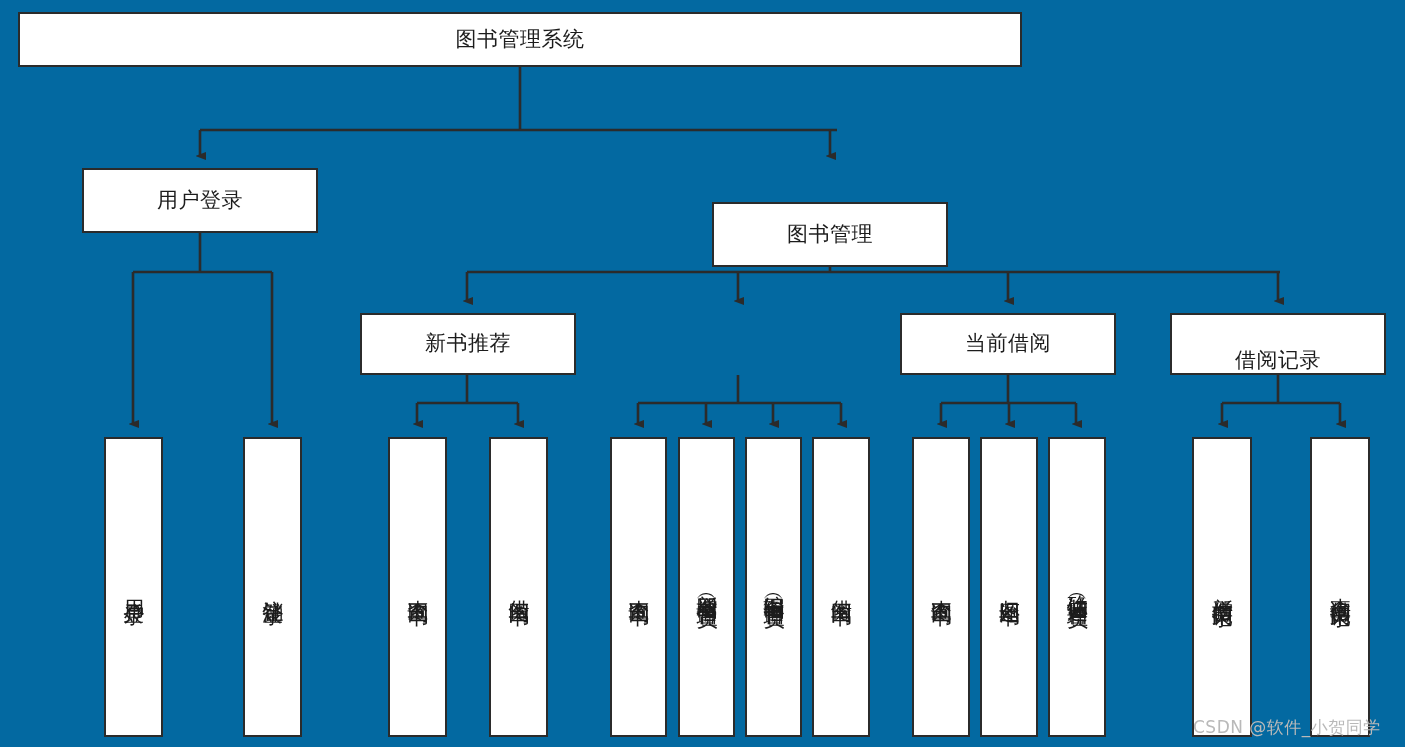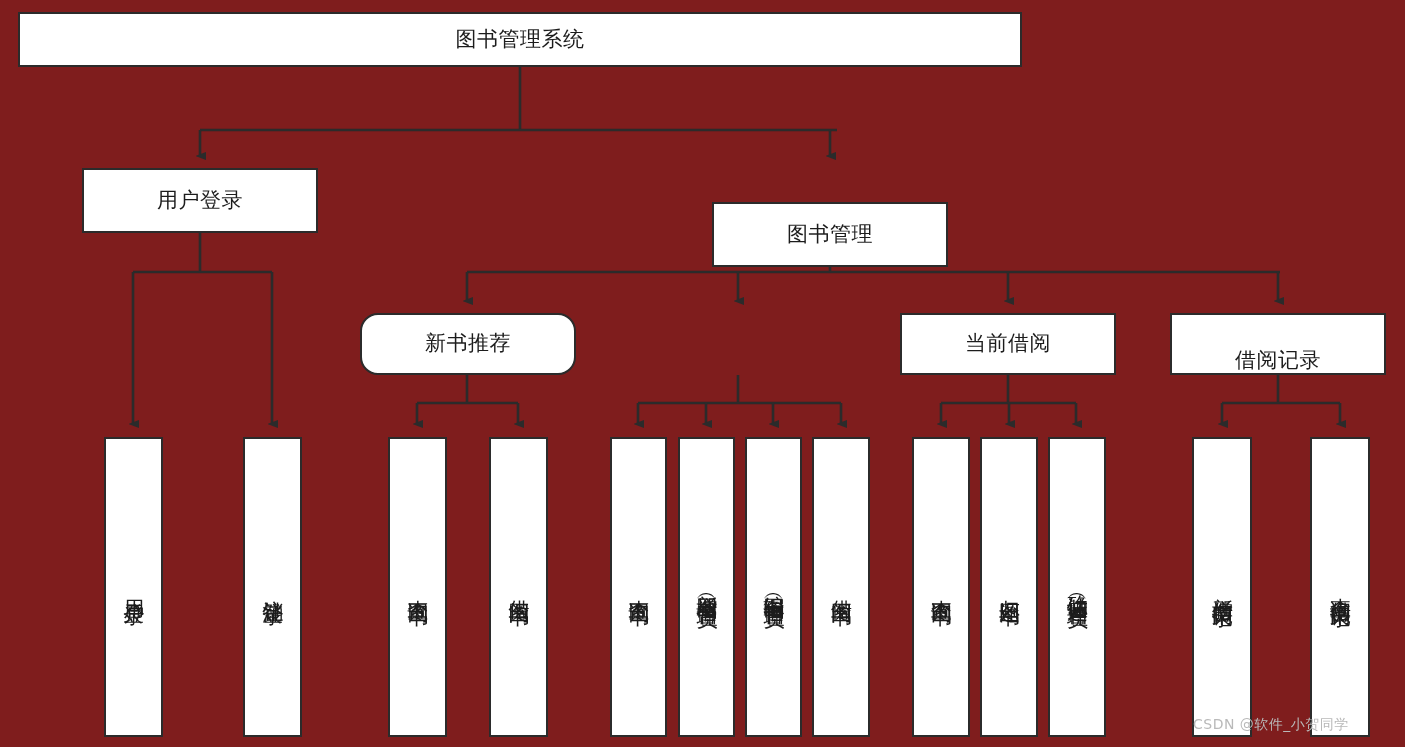--- a/index.html
+++ b/index.html
@@ -5,21 +5,21 @@
 <style>
   html,body{margin:0;padding:0;background:#ffffff;}
   body{
     font-family:"DejaVu Sans","Liberation Sans",sans-serif;
     color:#1a1a1a;
   }
   #canvas{
     position:relative;
     width:1405px;
     height:747px;
-    background:#7f1d1d;
+    background:#0369a1;
     overflow:hidden;
   }
   svg#wires{
     position:absolute;
     left:0; top:0;
     width:1405px;
     height:747px;
     pointer-events:none;
   }
   .node{
@@ -49,21 +49,21 @@
   .vtext{
     writing-mode:vertical-rl;
     text-orientation:upright;
     white-space:nowrap;
     letter-spacing:2px;
     line-height:1;
     display:block;
   }
   .watermark{
     position:absolute;
-    font-size:14px;
+    font-size:17px;
     color:#b9b9b9;
     letter-spacing:.5px;
     white-space:nowrap;
     font-family:"DejaVu Sans","Liberation Sans",sans-serif;
   }
 </style>
 </head>
 <body>
 
 <div id="canvas">
@@ -122,21 +122,21 @@
     <span>图书管理系统</span>
   </div>
 
   <div class="node h" style="left:82px;top:168px;width:236px;height:65px;">
     <span>用户登录</span>
   </div>
   <div class="node h" style="left:712px;top:168px;width:236px;height:65px;margin-top:34px;">
     <span>图书管理</span>
   </div>
 
-  <div class="node h" style="left:360px;top:313px;width:216px;height:62px;border-radius:18px;">
+  <div class="node h" style="left:360px;top:313px;width:216px;height:62px;">
     <span>新书推荐</span>
   </div>
   <div class="node h" style="left:900px;top:313px;width:216px;height:62px;text-align:center;">
     <span>当前借阅</span>
   </div>
   <div class="node h" style="left:1170px;top:313px;width:216px;height:62px;align-items:flex-end;">
     <span>借阅记录</span>
   </div>
 
   <div class="node v" style="left:104px;top:437px;width:59px;height:300px;">

